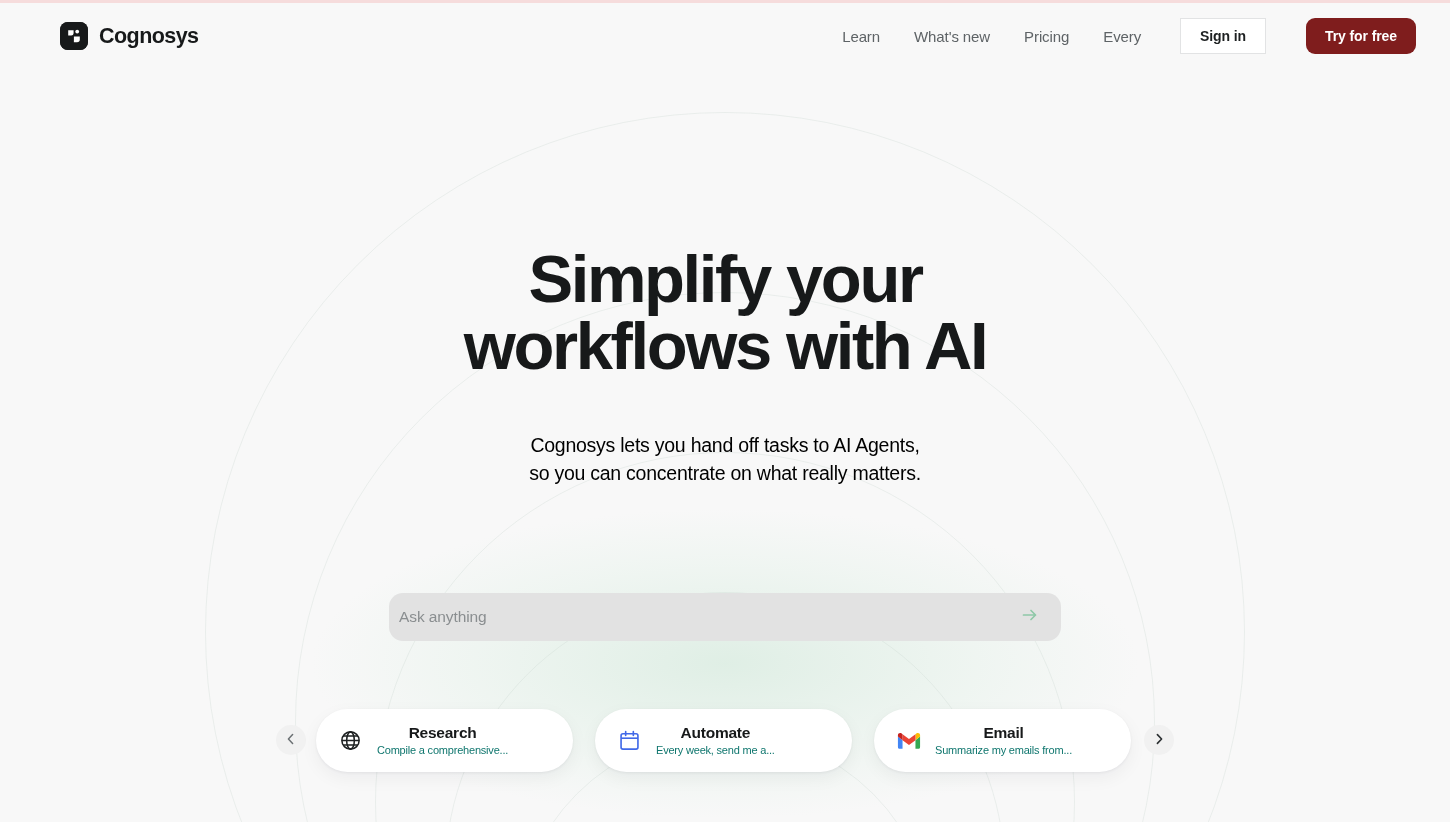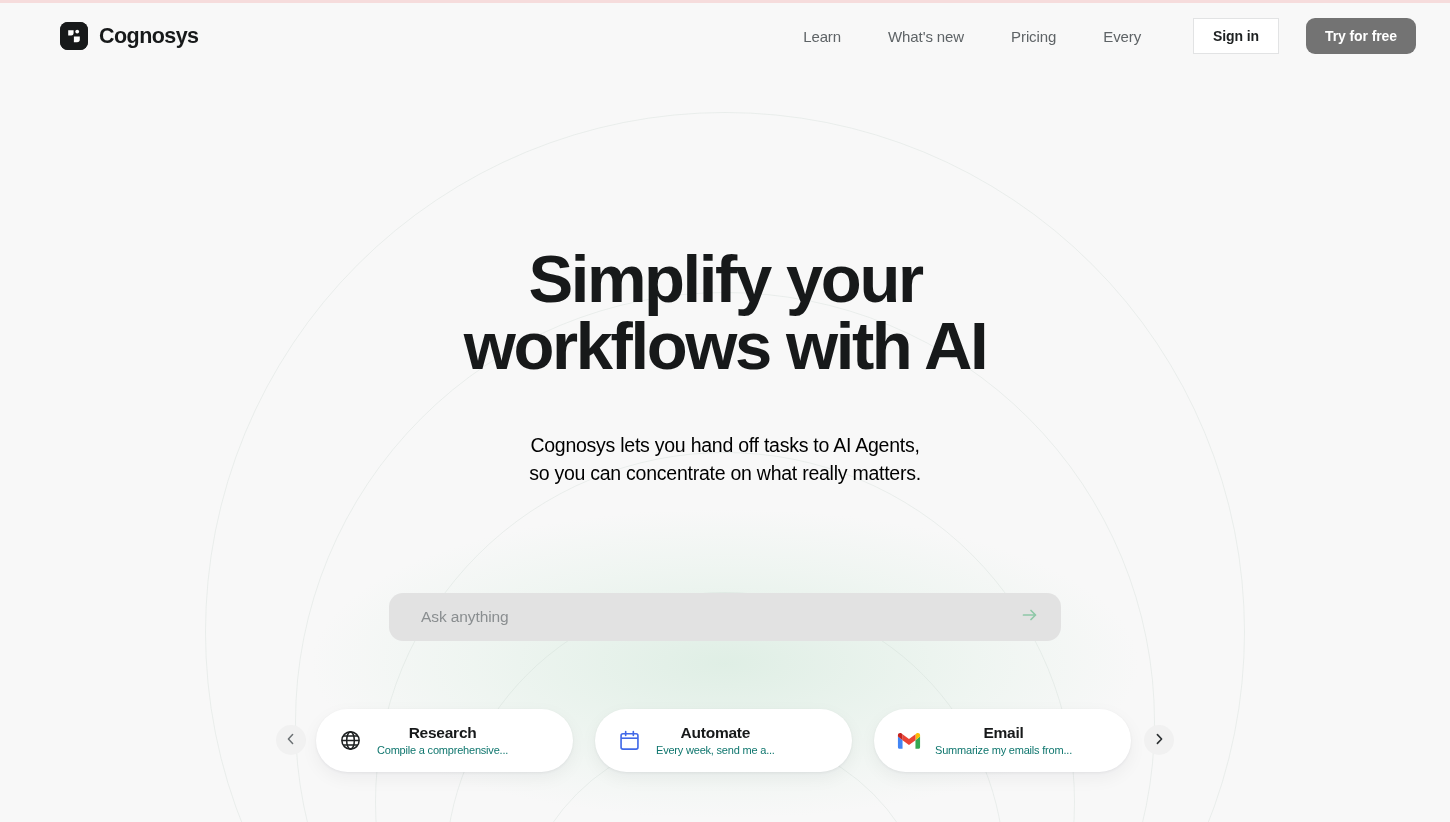--- a/index.html
+++ b/index.html
@@ -91,21 +91,21 @@
   .brand-name {
     font-size: 21.5px;
     font-weight: 700;
     color: #17191a;
     letter-spacing: -0.55px;
   }
 
   .nav {
     display: flex;
     align-items: center;
-    gap: 13px;
+    gap: 0;
   }
   .nav-link {
     font-size: 15px;
     color: #5e6366;
     padding: 8px 17px;
     cursor: pointer;
     white-space: nowrap;
     letter-spacing: -0.1px;
   }
   .btn-signin {
@@ -114,25 +114,25 @@
     font-weight: 700;
     color: #1d2021;
     background: #ffffff;
     border: 1px solid #e2e3e4;
     border-radius: 0;
     padding: 9px 19px;
     cursor: pointer;
     letter-spacing: -0.1px;
   }
   .btn-try {
-    margin-left: 14px;
+    margin-left: 40px;
     font-size: 14px;
     font-weight: 700;
     color: #ffffff;
-    background: #737373;
+    background: #7f1d1d;
     border: none;
     border-radius: 9px;
     padding: 10px 19px;
     cursor: pointer;
     letter-spacing: -0.1px;
   }
 
   
   .hero {
     position: absolute;
@@ -169,21 +169,21 @@
 
   
   .search-wrap {
     margin-top: 84px;
     width: 672px;
     height: 48px;
     background: #e2e2e2;
     border-radius: 14px;
     display: flex;
     align-items: center;
-    padding: 0 18px 0 32px;
+    padding: 0 18px 0 10px;
     cursor: text;
   }
   .search-input {
     flex: 1;
     border: none;
     outline: none;
     background: transparent;
     font-family: "Liberation Sans", sans-serif;
     font-size: 15.5px;
     color: #2c2f31;

